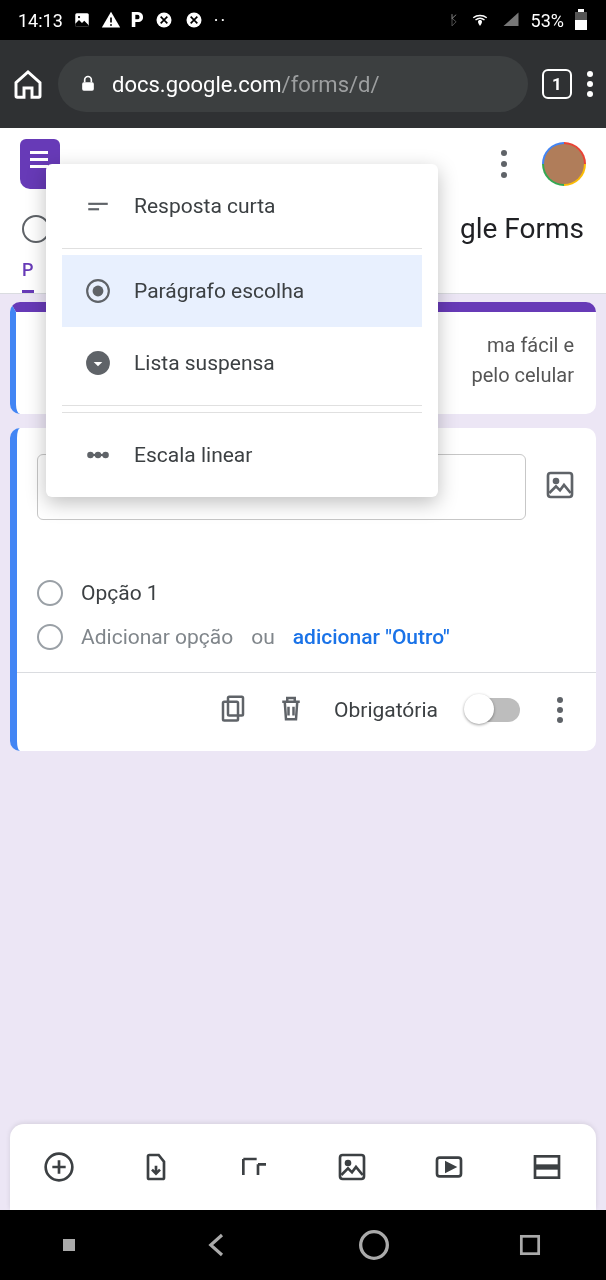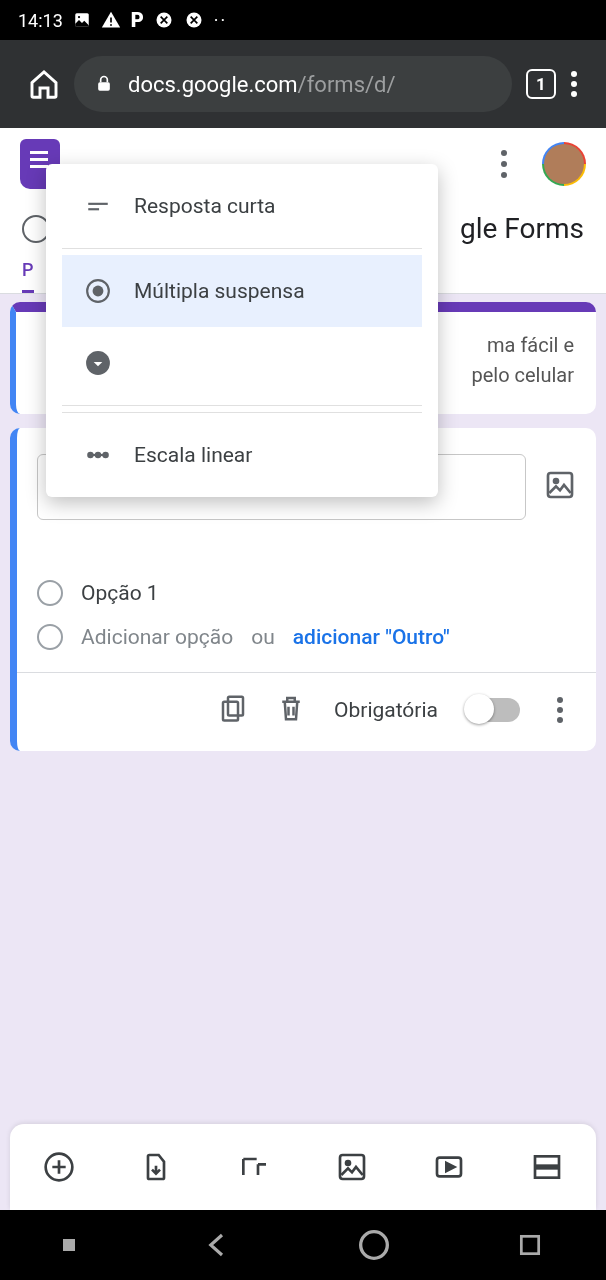--- a/index.html
+++ b/index.html
@@ -4,21 +4,21 @@
 <style>
   * { box-sizing: border-box; margin: 0; padding: 0; font-family: Roboto, Arial, sans-serif; }
   html, body { width: 606px; height: 1280px; background: #ece6f5; overflow: hidden; }
 
   
   .status-bar { height: 40px; background: #000; color: #fff; display: flex; align-items: center; justify-content: space-between; padding: 0 18px; font-size: 18px; }
   .status-left, .status-right { display: flex; align-items: center; gap: 10px; }
   .status-right svg { fill: #fff; }
 
   
-  .browser-bar { height: 88px; background: #2f3133; display: flex; align-items: center; padding: 0 28px; gap: 14px; }
+  .browser-bar { height: 88px; background: #2f3133; display: flex; align-items: center; padding: 0 12px; gap: 14px; }
   .address-pill { flex: 1; background: #3c3f40; border-radius: 40px; height: 56px; display: flex; align-items: center; padding: 0 20px; color: #fff; font-size: 22px; gap: 14px; overflow: hidden; }
   .address-host { color: #fff; }
   .address-path { color: #9d9fa0; }
   .tab-count { width: 30px; height: 30px; border: 2.5px solid #fff; border-radius: 6px; display: flex; align-items: center; justify-content: center; color: #fff; font-size: 17px; font-weight: 700; }
 
   
   .page { position: relative; background: #ece6f5; height: calc(1280px - 40px - 88px - 70px); }
 
   .form-header { display: flex; align-items: center; height: 72px; padding: 0 20px; background:#fff;}
   .form-logo { width: 40px; height: 50px; background: #673ab7; border-radius: 6px 6px 10px 10px; position: relative; }
@@ -92,20 +92,38 @@
     <span style="font-weight:900;font-size:20px;">P</span>
     <svg width="20" height="20" viewBox="0 0 24 24" fill="#fff">
         <circle cx="12" cy="12" r="9"></circle>
         <path d="M8 8l8 8M16 8l-8 8" stroke="#000" stroke-width="2"></path>
       </svg>
     <svg width="20" height="20" viewBox="0 0 24 24" fill="#fff">
         <circle cx="12" cy="12" r="9"></circle>
         <path d="M8 8l8 8M16 8l-8 8" stroke="#000" stroke-width="2"></path>
       </svg>
     <span style="letter-spacing:2px;">··</span>
+  </div>
+  <div class="status-right">
+    <svg width="14" height="20" viewBox="0 0 24 24" fill="#888">
+        <path d="M12 2v20l7-7-7-6 7-6-7 7V2z" stroke="#888" stroke-width="1" fill="none"></path>
+      </svg>
+    <svg width="22" height="18" viewBox="0 0 24 24" fill="#fff">
+        <path d="M12 20c6-8 0-8 0-8s-6 0 0 8z"></path>
+        <path d="M3 9a15 15 0 0118 0M6 12a10 10 0 0112 0" stroke="#fff" stroke-width="2" fill="none"></path>
+      </svg>
+    <svg width="20" height="18" viewBox="0 0 24 24">
+        <path d="M2 20L22 2v18z" fill="#777"></path>
+      </svg>
+    <span>53%</span>
+    <svg width="14" height="22" viewBox="0 0 14 22">
+        <rect x="1" y="3" width="12" height="18" fill="#fff"></rect>
+        <rect x="4" y="0" width="6" height="3" fill="#fff"></rect>
+        <rect x="1" y="3" width="12" height="8" fill="#555"></rect>
+      </svg>
   </div>
 </div>
 
 <div class="browser-bar">
   <svg width="32" height="32" viewBox="0 0 24 24" fill="none" stroke="#fff" stroke-width="2.2">
       <path d="M3 11l9-8 9 8v10a1 1 0 01-1 1h-5v-7h-6v7H4a1 1 0 01-1-1V11z"></path>
     </svg>
   <div class="address-pill">
     <svg width="20" height="20" viewBox="0 0 24 24" fill="#fff">
         <rect x="5" y="10" width="14" height="10" rx="2"></rect>
@@ -235,29 +253,30 @@
       <span>Resposta curta</span>
     </div>
     <div class="dd-sep"></div>
     <div class="dd-item selected">
       <span class="dd-icon">
           <svg viewBox="0 0 24 24">
             <circle cx="12" cy="12" r="10" fill="none" stroke="#5f6368" stroke-width="2"></circle>
             <circle cx="12" cy="12" r="5"></circle>
           </svg>
         </span>
-      <span>Múltipla suspensa</span>
+      <span>Parágrafo escolha</span>
     </div>
     <div class="dd-item">
       <span class="dd-icon">
           <svg viewBox="0 0 24 24">
             <circle cx="12" cy="12" r="11"></circle>
             <path d="M8 11l4 4 4-4z" fill="#fff"></path>
           </svg>
         </span>
+      <span>Lista suspensa</span>
     </div>
     <div class="dd-sep"></div>
     <div class="dd-sep"></div>
     <div class="dd-item">
       <span class="dd-icon">
           <svg viewBox="0 0 24 24">
             <circle cx="5" cy="12" r="3"></circle>
             <circle cx="12" cy="12" r="3"></circle>
             <circle cx="19" cy="12" r="3"></circle>
             <rect x="5" y="11" width="14" height="2"></rect>

